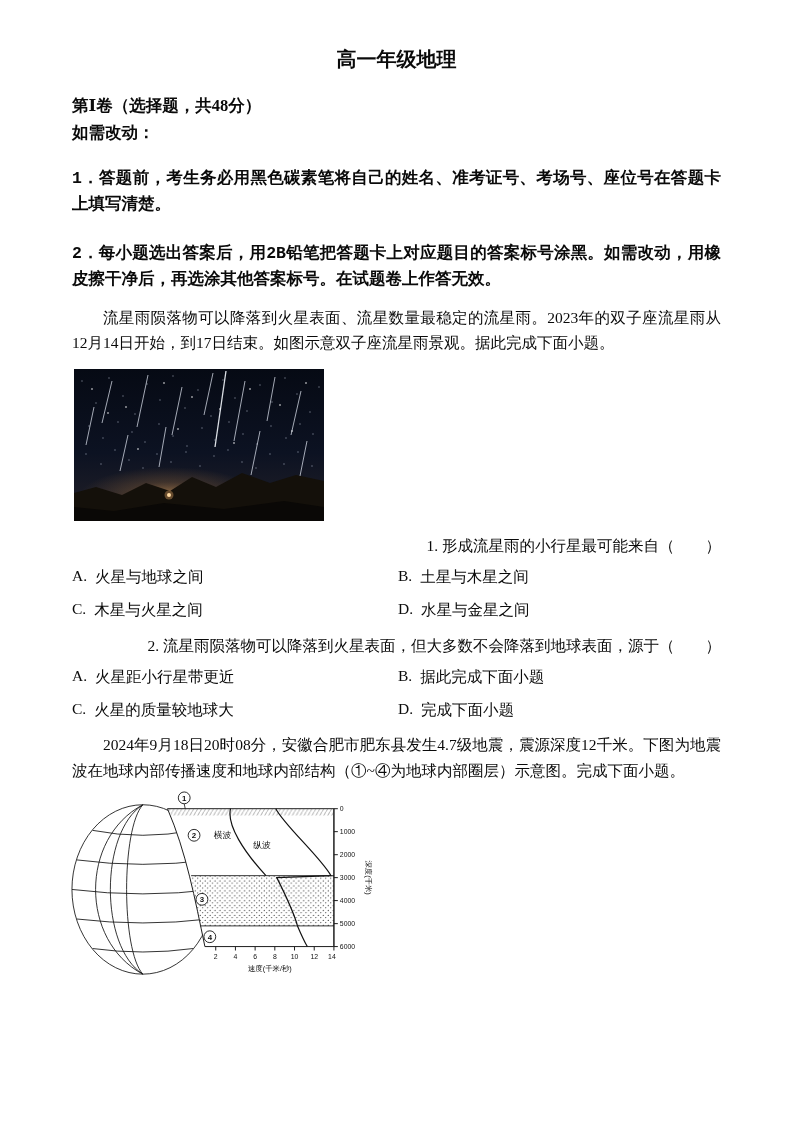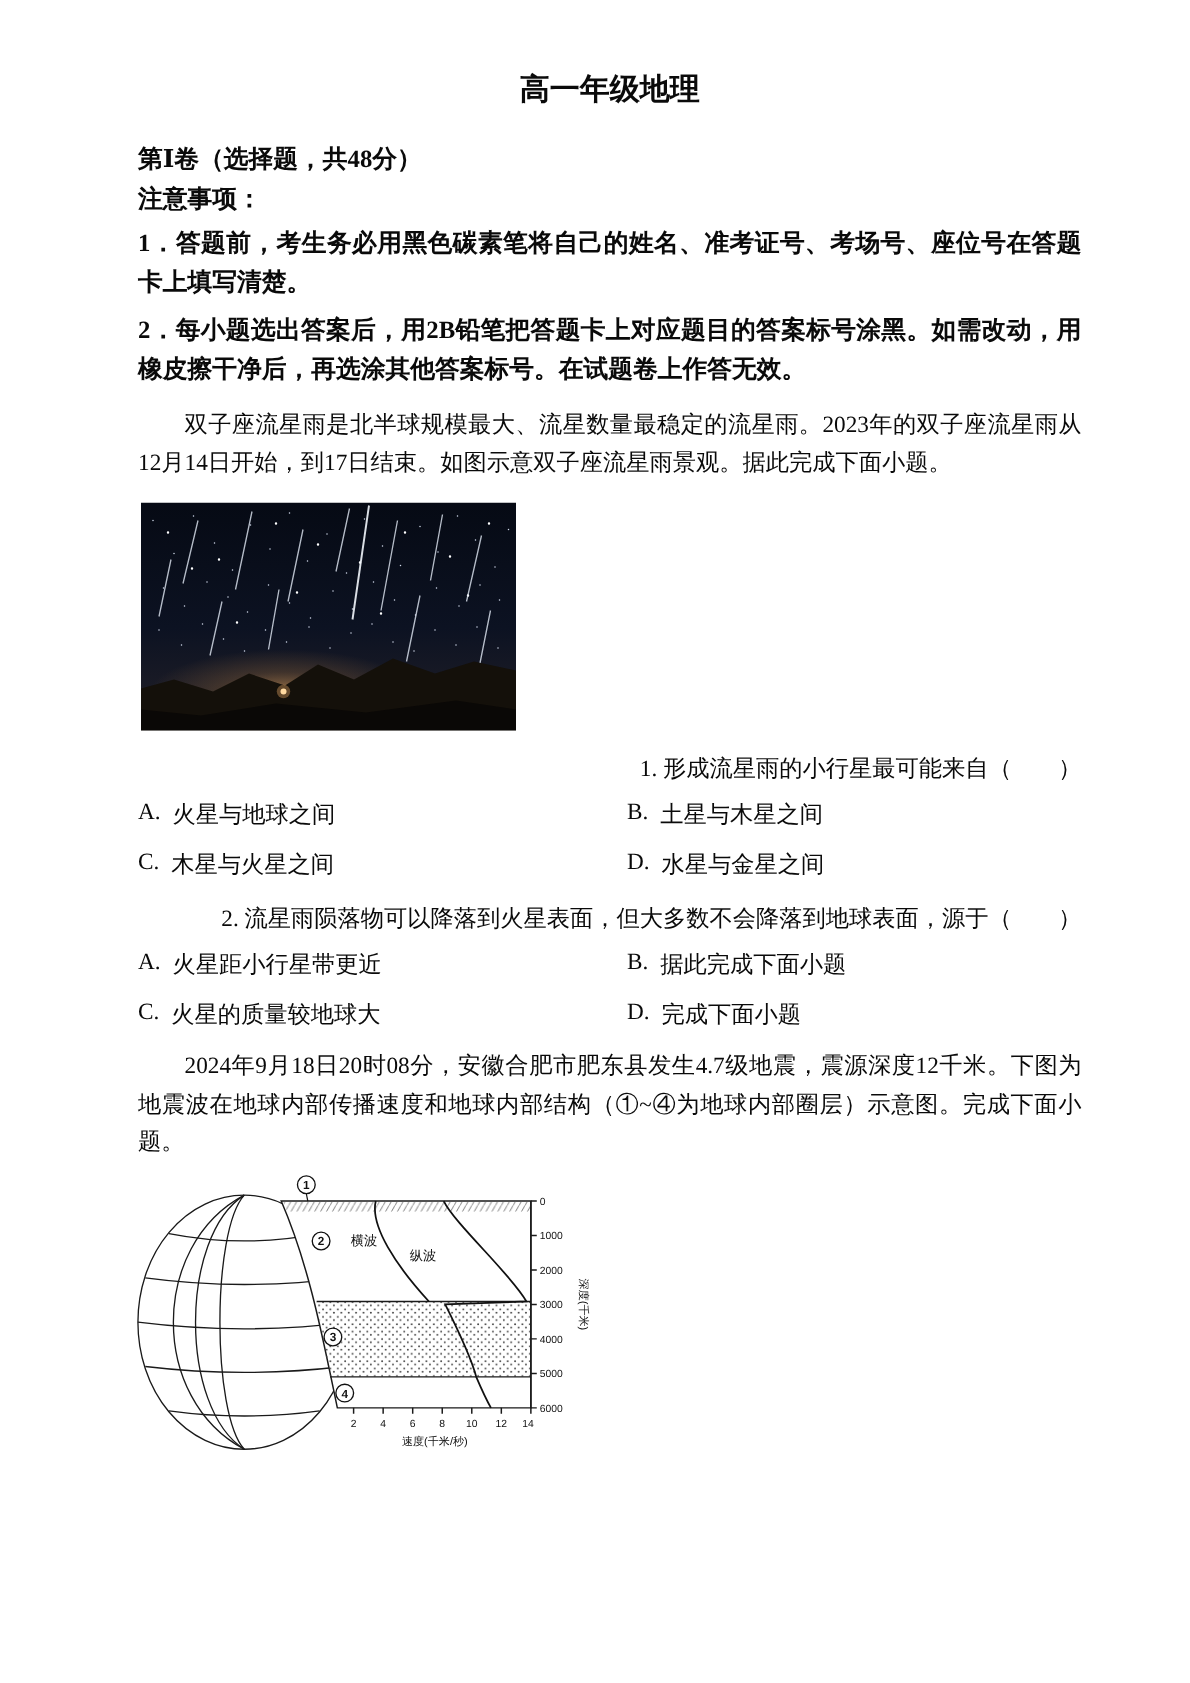--- a/index.html
+++ b/index.html
@@ -1,28 +1,28 @@
 <!DOCTYPE html>
 <html><head>
 <meta charset="utf-8">
 <style>
   html,body{margin:0;padding:0;background:#ffffff;}
   .page{
     width:793px;height:1122px;box-sizing:border-box;background:#ffffff;
-    padding:46px 72px 0 92px;color:#0a0a0a;overflow:hidden;
+    padding:46px 72px 0 72px;color:#0a0a0a;overflow:hidden;
     font-family:"Liberation Serif","DejaVu Serif",serif;
   }
   p{margin:0;text-align:right;}
   .title{font-size:20px;font-weight:700;text-align:center;margin:0 0 22px 0;}
   .b{font-weight:700;}
   .just{text-align:justify;}
   .body16{font-size:16.5px;line-height:1.6;}
   .sect{font-size:16.5px;text-align:left;margin:7px 0 5px 0;}
   .noteh{font-size:16.5px;margin-top:2px;}
-  .note{margin-top:5px;}
+  .note{margin-top:22px;font-family:Liberation Mono, monospace;}
   .passage{font-size:15.5px;line-height:1.66;text-indent:2em;margin-top:11px;}
   .stem{font-size:15.5px;margin:15px 0 2px 0;}
   .opts{display:grid;grid-template-columns:326px 1fr;row-gap:12px;font-size:15.5px;margin:10px 0 2px 0;}
   .opt{display:flex;}
   .opt .lab{margin-right:8px;flex:0 0 auto;}
   .photo{margin:13px 0 6px 2px;line-height:0;}
   .figure{margin:6px 0 0 -6px;line-height:0;}
   svg text{font-family:"Liberation Sans","DejaVu Sans",sans-serif;}
   .tk{font-size:7px;fill:#111;}
   .tk2{font-size:7.5px;fill:#111;}
@@ -32,26 +32,26 @@
 </head>
 <body>
 
 <div class="page">
 
   <h1 class="title">高一年级地理</h1>
 
 
   <div class="sect b">第Ⅰ卷（选择题，共48分）</div>
 
-  <div class="noteh b">注意事项：</div>
+  <div class="noteh b">如需改动：</div>
 
   <p class="body16 b just note">1．答题前，考生务必用黑色碳素笔将自己的姓名、准考证号、考场号、座位号在答题卡上填写清楚。</p>
   <p class="body16 b just note">2．每小题选出答案后，用2B铅笔把答题卡上对应题目的答案标号涂黑。如需改动，用橡皮擦干净后，再选涂其他答案标号。在试题卷上作答无效。</p>
 
-  <p class="passage just">双子座流星雨是北半球规模最大、流星数量最稳定的流星雨。2023年的双子座流星雨从12月14日开始，到17日结束。如图示意双子座流星雨景观。据此完成下面小题。</p>
+  <p class="passage just">流星雨陨落物可以降落到火星表面、流星数量最稳定的流星雨。2023年的双子座流星雨从12月14日开始，到17日结束。如图示意双子座流星雨景观。据此完成下面小题。</p>
 
   <div class="photo">
     <svg viewBox="0 0 250 152" width="250" height="152">
       <defs>
         <linearGradient id="sky" x1="0" y1="0" x2="0" y2="1">
           <stop offset="0" stop-color="#060a14"></stop>
           <stop offset="0.55" stop-color="#0c1222"></stop>
           <stop offset="0.85" stop-color="#1c1c26"></stop>
           <stop offset="1" stop-color="#2a2428"></stop>
         </linearGradient>

